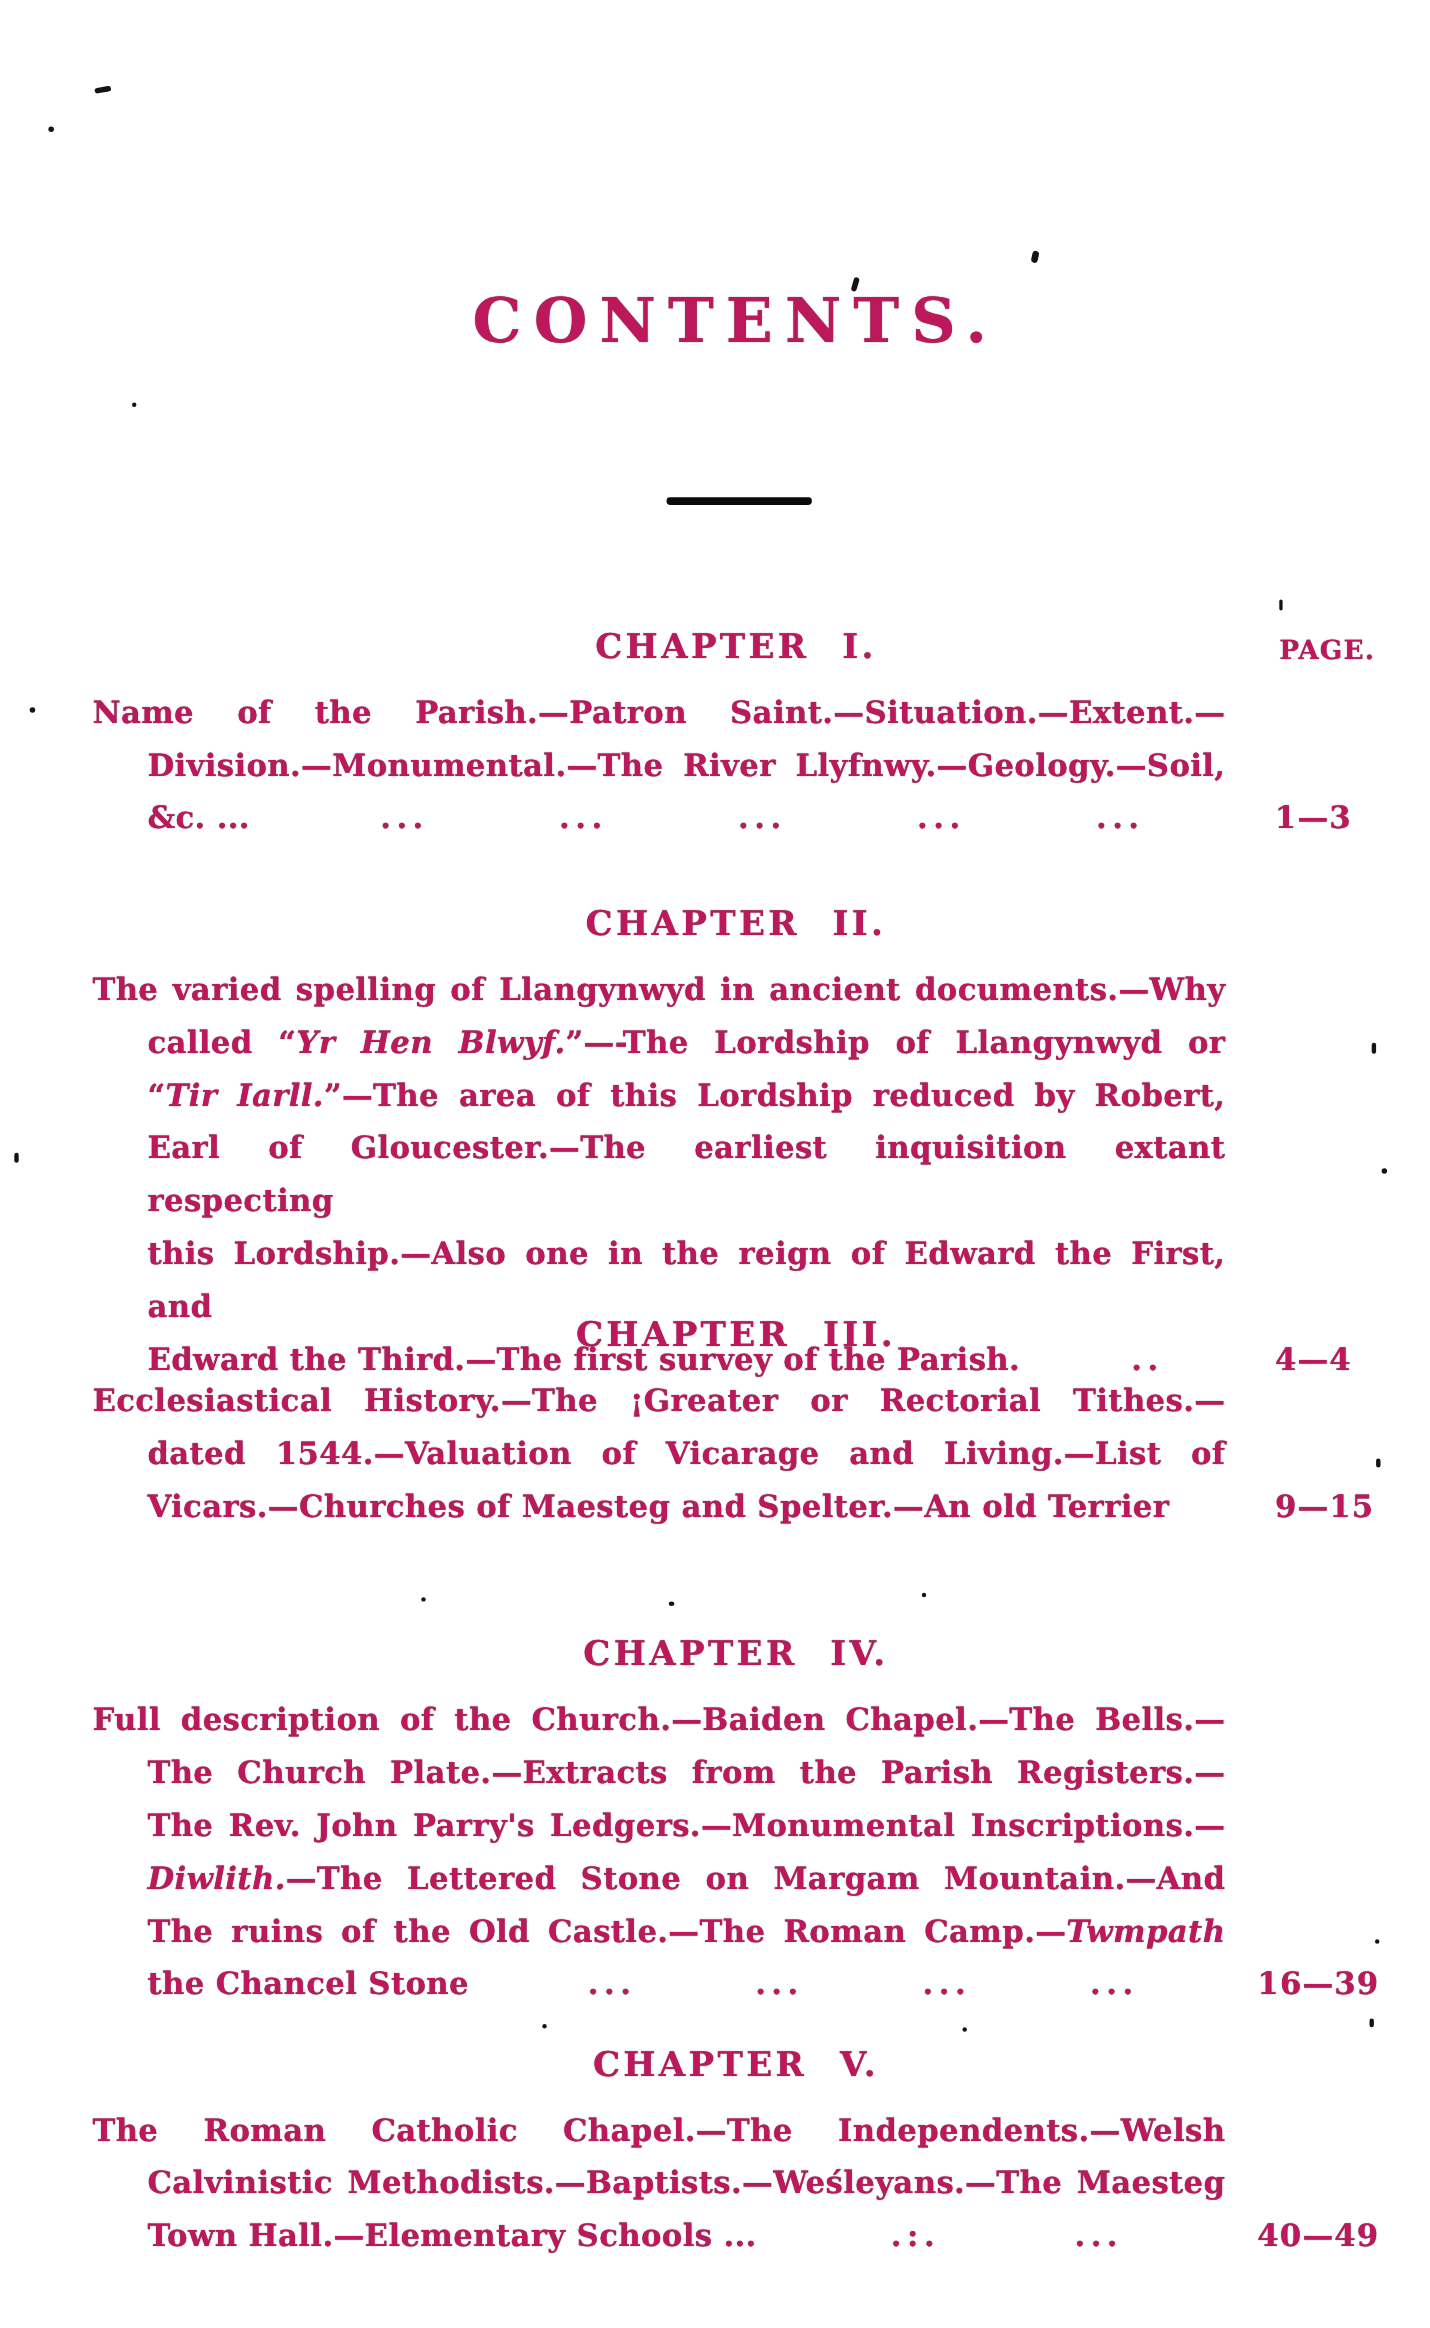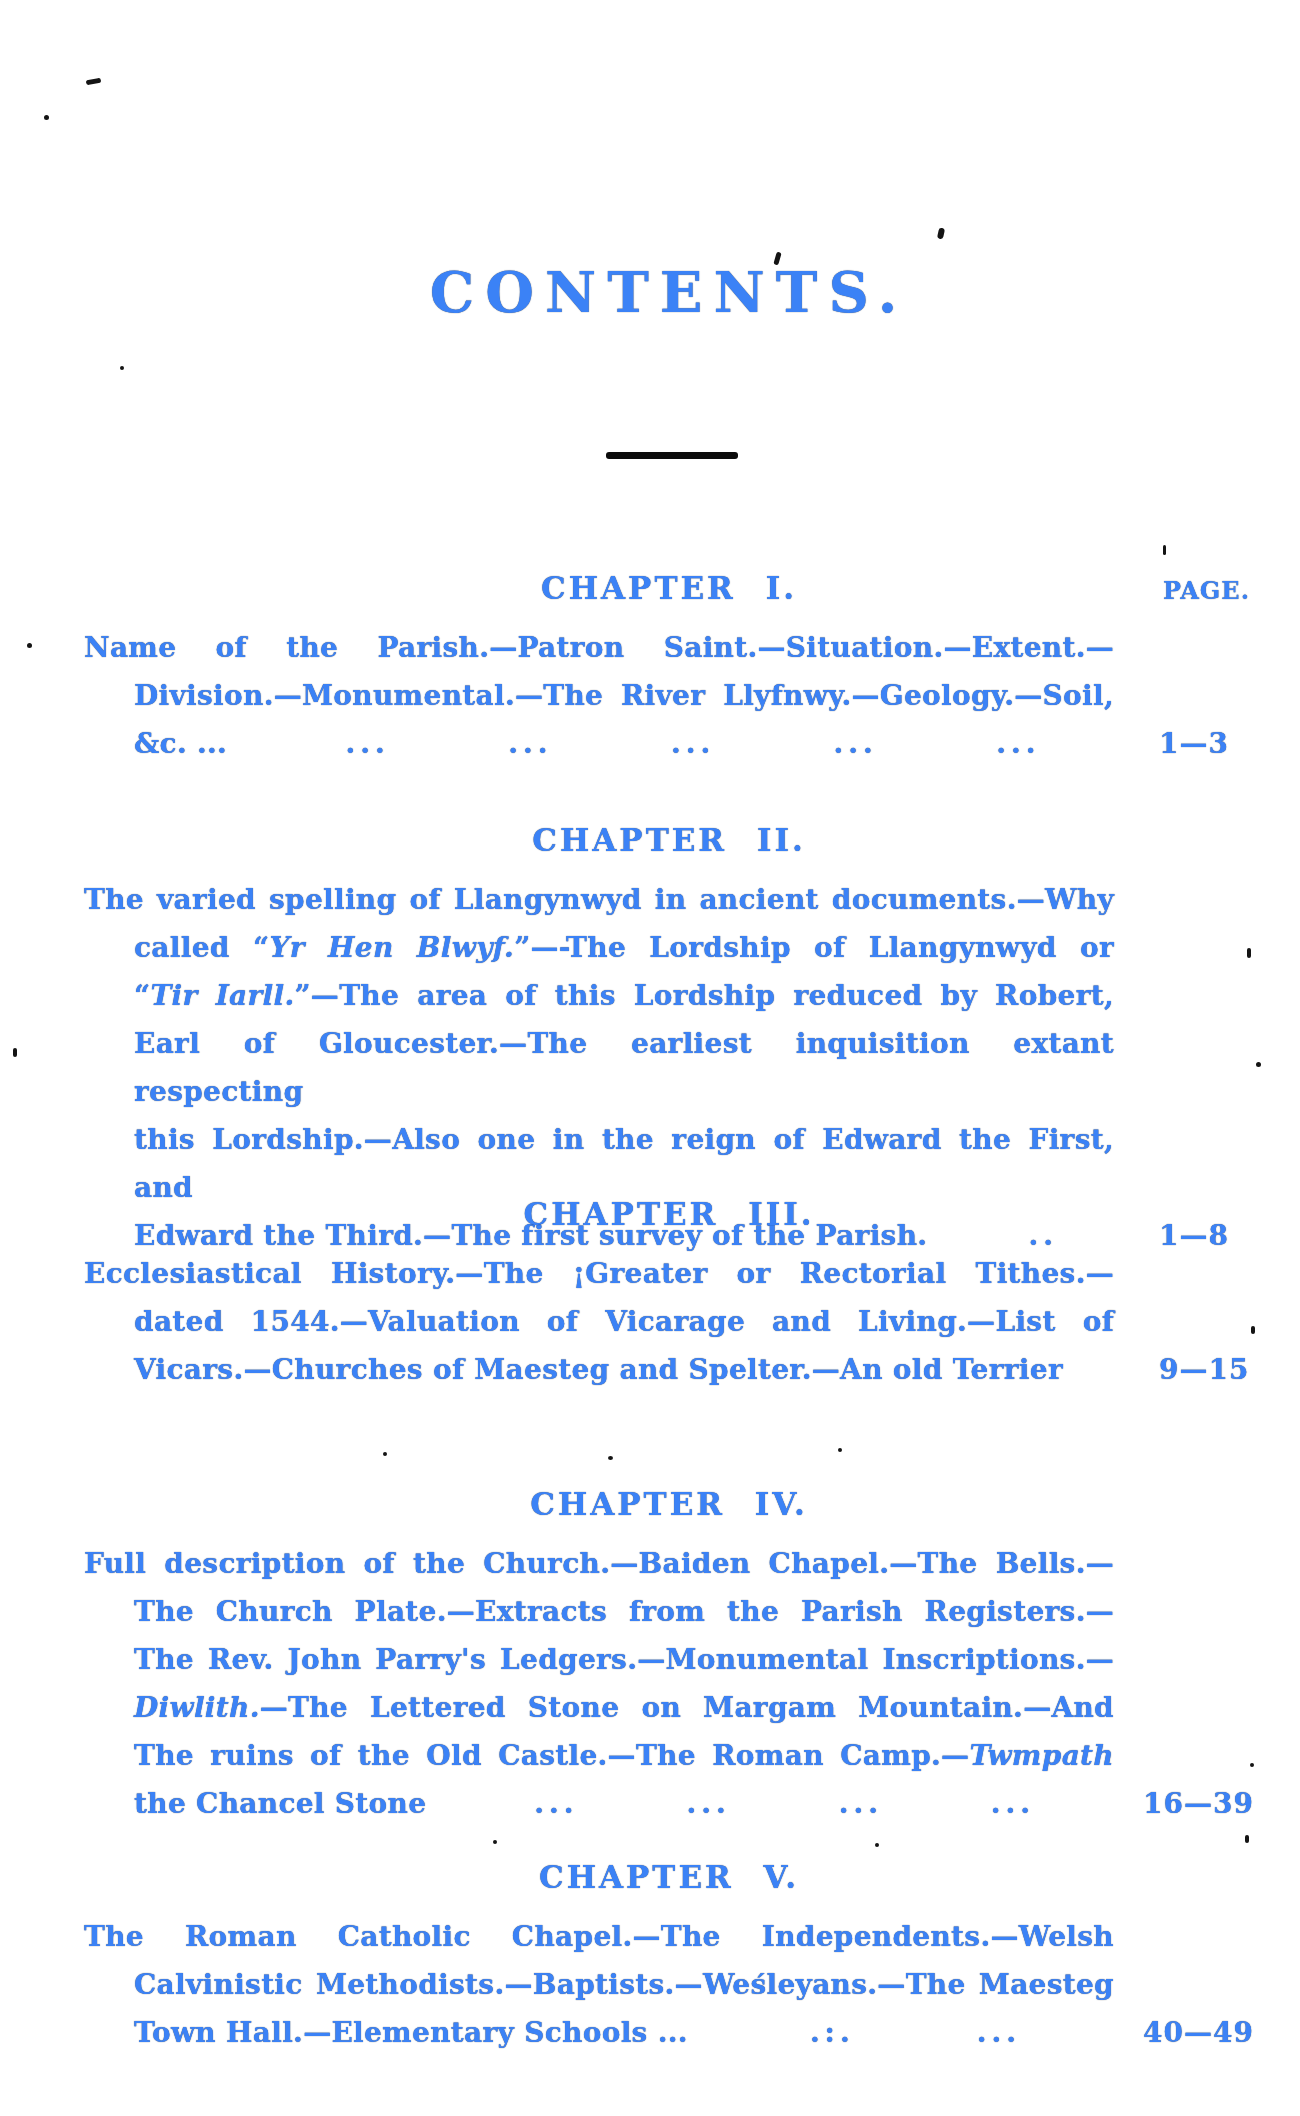--- a/index.html
+++ b/index.html
@@ -3,21 +3,21 @@
 <meta charset="utf-8">
 <style>
   html,body{margin:0;padding:0;background:#ffffff;}
   .page{
     position:relative;
     width:1300px;height:2116px;
     background:#ffffff;
     overflow:hidden;
     font-family:"DejaVu Serif","Liberation Serif",serif;
     font-weight:700;
-    color:#3b82f6;
+    color:#be185d;
     text-shadow:0 0 1px rgba(12,12,12,.75);
   }
   .title{
     position:absolute;top:262px;left:84px;width:1170px;
     margin:0;text-align:center;
     font-size:56px;line-height:60px;letter-spacing:11px;font-weight:700;
   }
   .rule{
     position:absolute;top:452px;left:606px;width:132px;height:7px;
     background:#0b0b0b;border-radius:3px;
@@ -82,21 +82,21 @@
         <h2 class="chap">CHAPTER II.</h2>
         <div class="para">
           <div class="jline">The varied spelling of Llangynwyd in ancient documents.—Why</div>
           <div class="jline ind">called “<i>Yr Hen Blwyf.</i>”—-The Lordship of Llangynwyd or</div>
           <div class="jline ind">“<i>Tir Iarll.</i>”—The area of this Lordship reduced by Robert,</div>
           <div class="jline ind">Earl of Gloucester.—The earliest inquisition extant respecting</div>
           <div class="jline ind">this Lordship.—Also one in the reign of Edward the First, and</div>
           <div class="lastline ind">
             <span>Edward the Third.—The first survey of the Parish.</span>
             <span class="leader">..</span>
-            <span class="pagenum">1—8</span>
+            <span class="pagenum">4—4</span>
           </div>
         </div>
       </section>
       <section class="chapter c3">
         <h2 class="chap">CHAPTER III.</h2>
         <div class="para">
           <div class="jline">Ecclesiastical History.—The ¡Greater or Rectorial Tithes.—</div>
           <div class="jline ind">dated 1544.—Valuation of Vicarage and Living.—List of</div>
           <div class="lastline ind">
             <span>Vicars.—Churches of Maesteg and Spelter.—An old Terrier</span>

